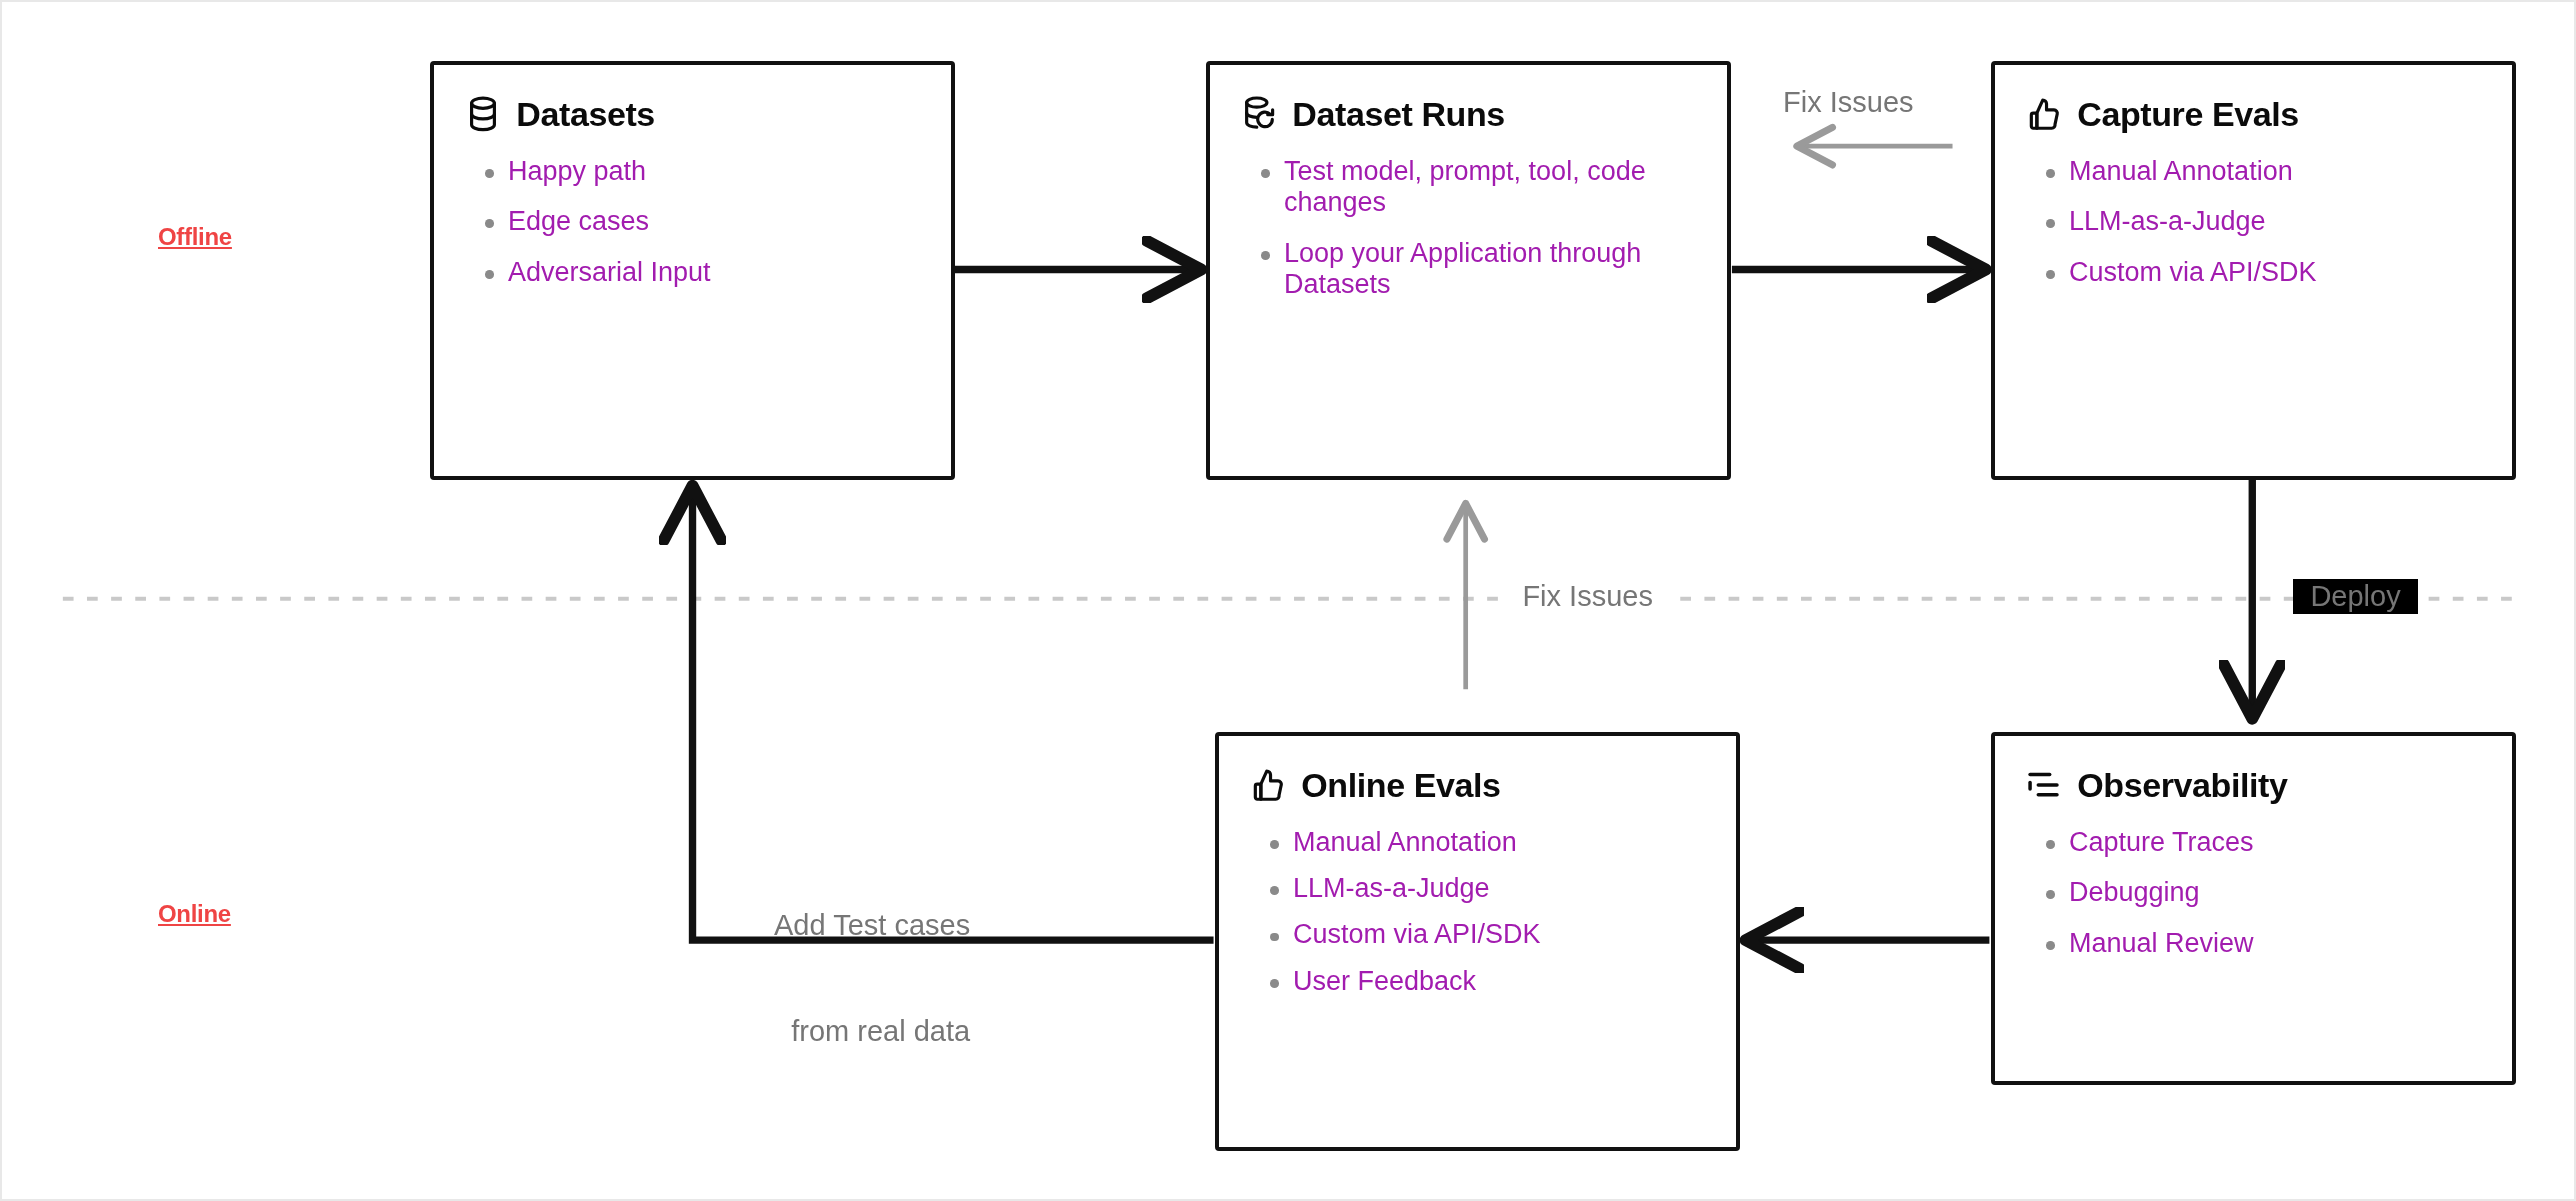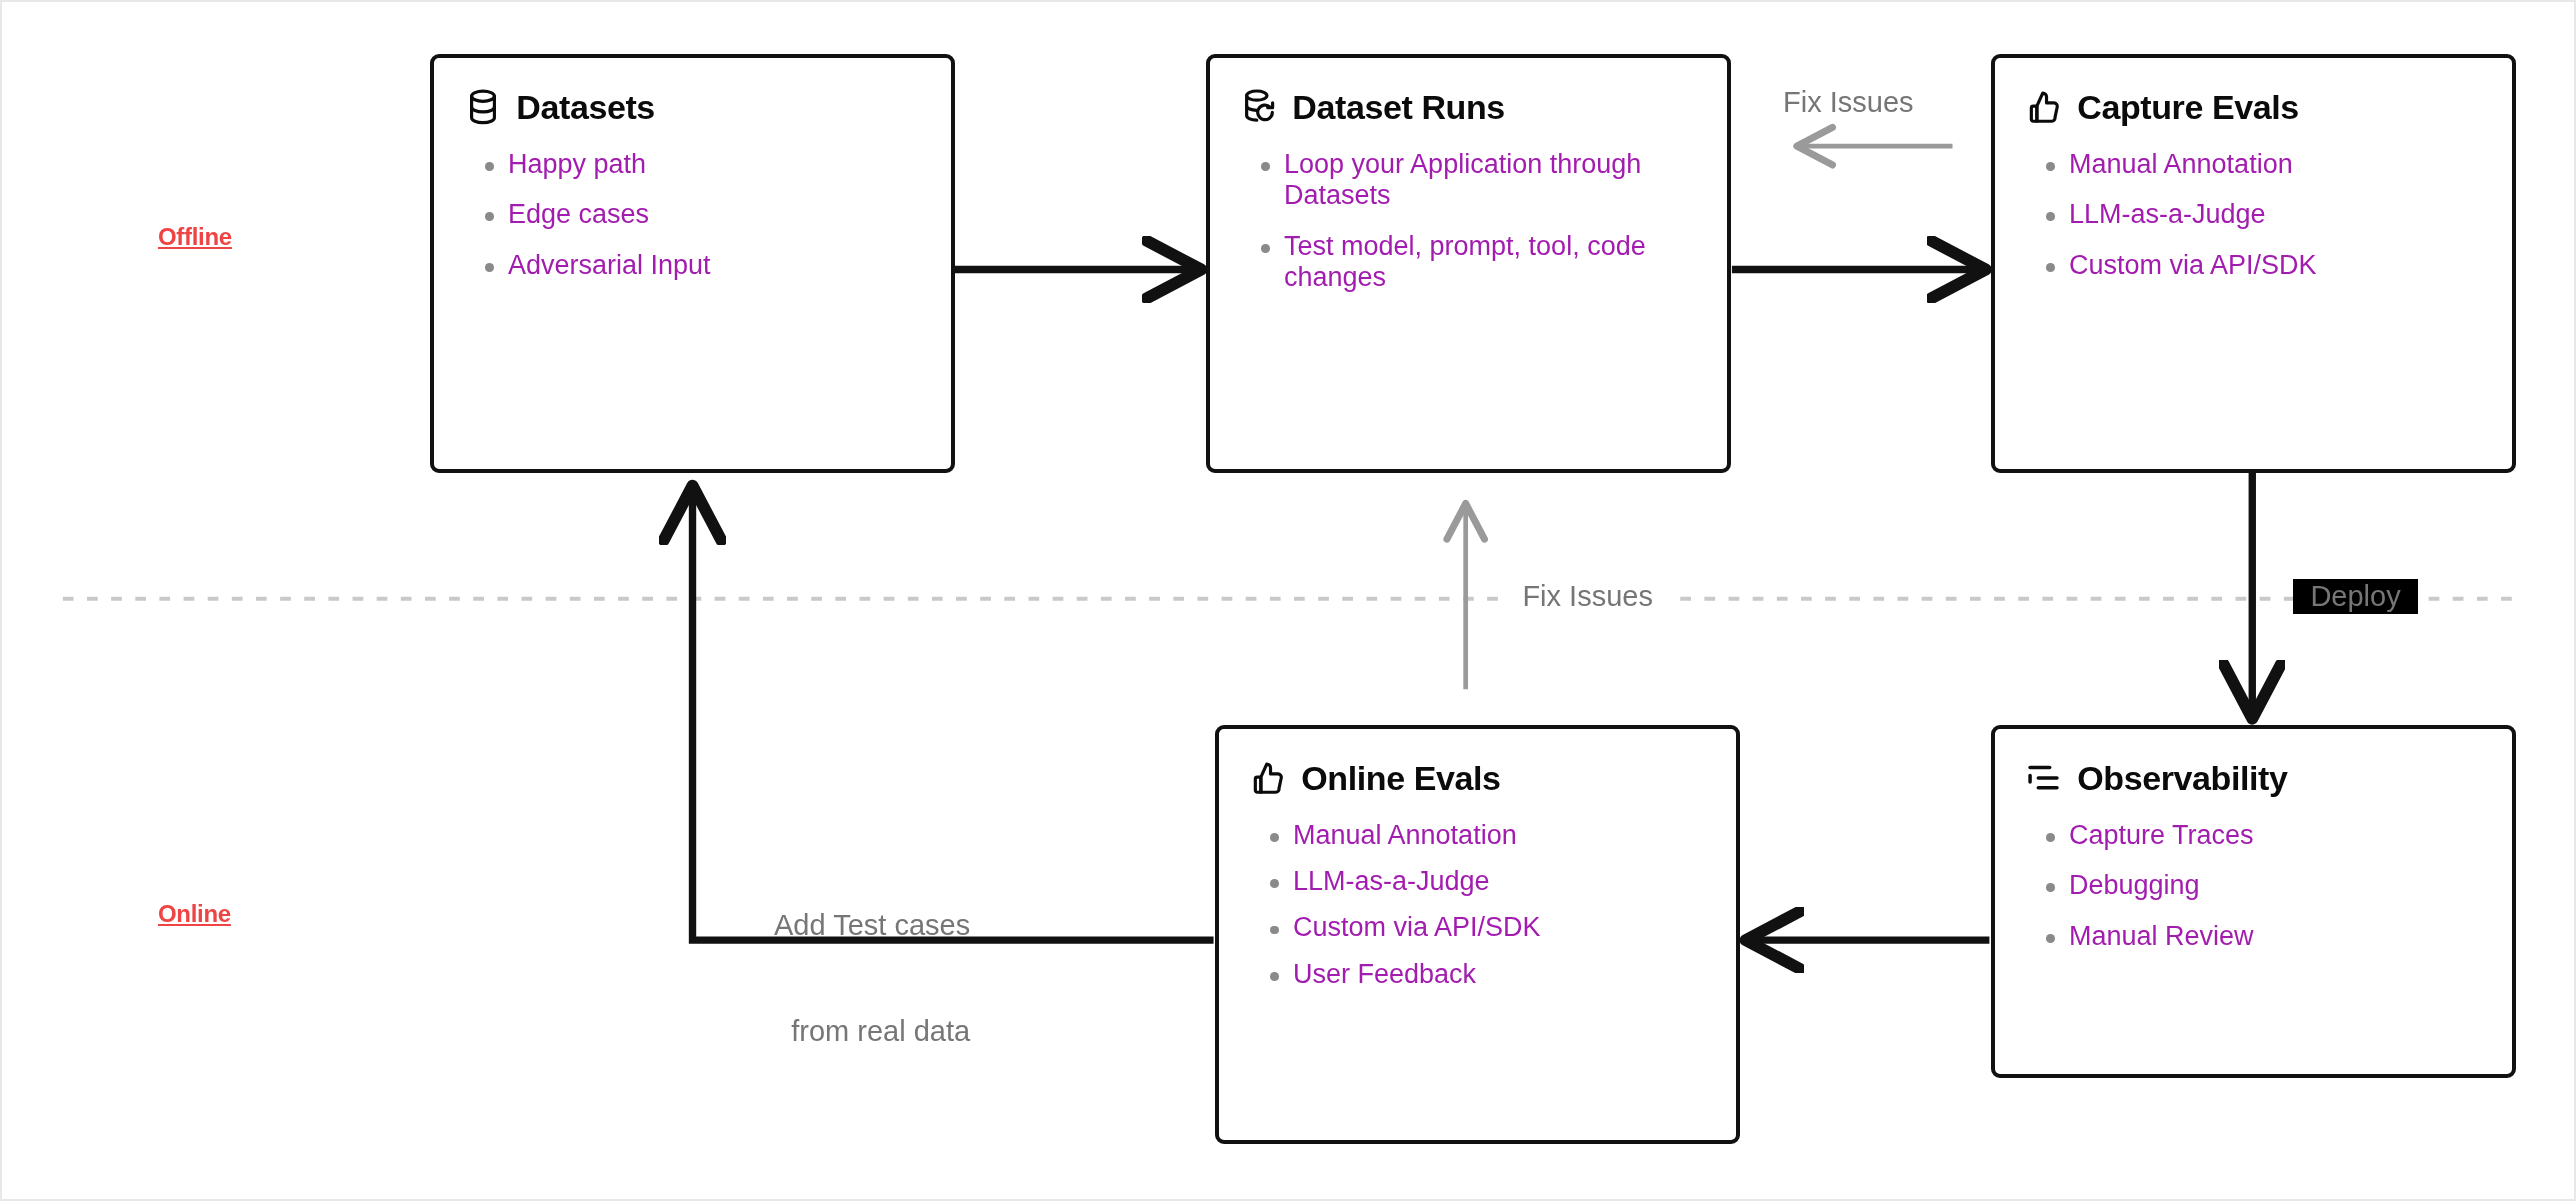--- a/index.html
+++ b/index.html
@@ -5,21 +5,21 @@
   html,body{margin:0;padding:0;background:#fff;}
   body{width:2576px;height:1201px;font-family:"Liberation Sans",sans-serif;overflow:hidden;}
   #stage{position:relative;width:2576px;height:1201px;background:#fff;
          border:2px solid #e8e8e8;box-sizing:border-box;}
   .svg-layer{position:absolute;inset:0;width:2576px;height:1201px;pointer-events:none;}
 
   .phase-label{position:absolute;font-size:24px;font-weight:700;color:#ef4444;letter-spacing:-0.3px;white-space:nowrap;text-decoration:underline;}
   #phase-offline{left:156px;top:221px;}
   #phase-online{left:156px;top:898px;}
 
-  .node{position:absolute;background:#fff;border:4.7px solid #111;border-radius:9px;box-sizing:border-box;}
+  .node{position:absolute;background:#fff;border:4.7px solid #111;border-radius:4px;box-sizing:border-box;margin-top:7px;}
   #node-datasets     {left:428px; top:52px;   width:525px; height:419px;}
   #node-dataset-runs {left:1204px;top:52px;   width:525px; height:419px;}
   #node-offline-evals{left:1989px;top:52px;   width:525px; height:419px;}
   #node-online-evals {left:1213px;top:723px; width:525px; height:419px;}
   #node-observability{left:1989px;top:723px; width:525px; height:353px;}
 
   .node-head{display:flex;align-items:center;gap:14.8px;padding:29.5px 0 0 29.5px;}
   .node-icon{width:38px;height:38px;flex:0 0 38px;display:block;}
   .node-title{font-size:34px;font-weight:700;color:#0b0b0b;letter-spacing:-0.4px;line-height:1;white-space:nowrap;}
 
@@ -98,22 +98,22 @@
       <svg class="node-icon" viewBox="0 0 24 24" fill="none" stroke="#0b0b0b" stroke-width="2" stroke-linecap="round" stroke-linejoin="round">
         <ellipse cx="10.6" cy="4.8" rx="6.4" ry="2.9"></ellipse>
         <path d="M4.2,4.8 V17.4 C4.2,19.1 7.1,20.3 10.6,20.3"></path>
         <path d="M4.2,11.2 C4.2,12.9 7.1,14.1 10.6,14.1"></path>
         <path d="M20.4,15.4 a4.6,4.6 0 1 1 -1.4,-3.3"></path>
         <path d="M20.6,9.3 V12.4 H17.5"></path>
       </svg>
       <div class="node-title">Dataset Runs</div>
     </div>
     <ul class="bullets">
+      <li>Test model, prompt, tool, code changes</li>
       <li>Loop your Application through Datasets</li>
-      <li>Test model, prompt, tool, code changes</li>
     </ul>
   </div>
 
   <div class="node" id="node-offline-evals">
     <div class="node-head">
       <svg class="node-icon" viewBox="0 0 24 24" fill="none" stroke="#0b0b0b" stroke-width="2" stroke-linecap="round" stroke-linejoin="round">
         <path d="M7.5,21 H5.2 A1.2,1.2 0 0 1 4,19.8 V12.6 A1.2,1.2 0 0 1 5.2,11.4 H7.5 Z"></path>
         <path d="M7.5,11.4 L11.2,3.2 a2.4,2.4 0 0 1 2.4,2.4 V9.4 h4.7 a2.1,2.1 0 0 1 2.05,2.6 l-1.4,6.5 A2.1,2.1 0 0 1 16.9,21 H7.5 Z"></path>
       </svg>
       <div class="node-title">Capture Evals</div>

